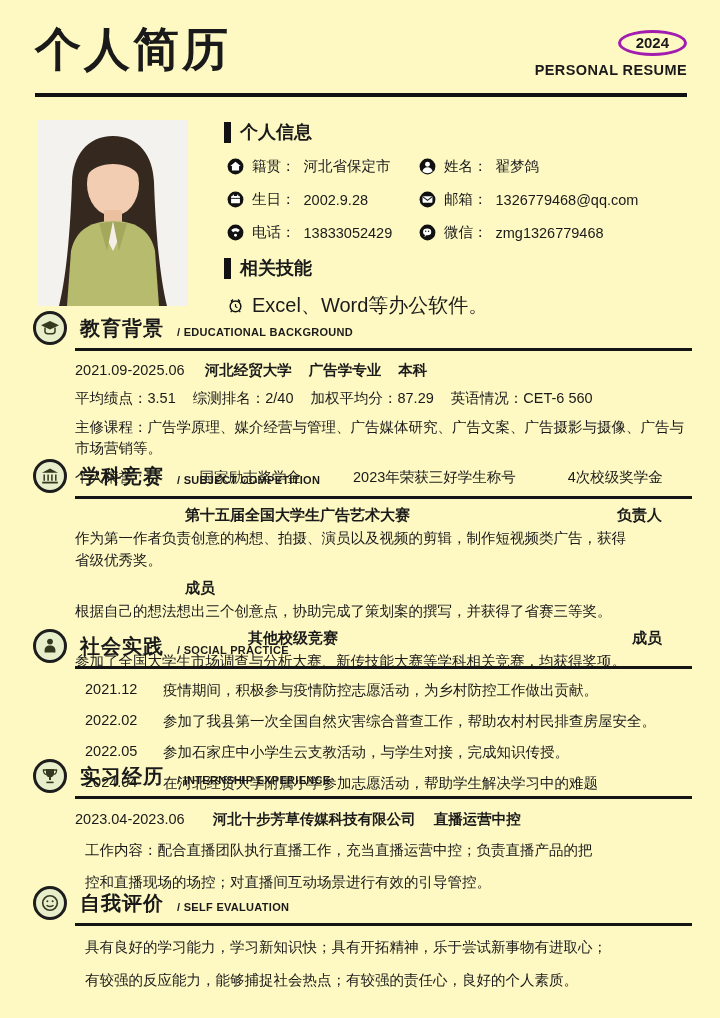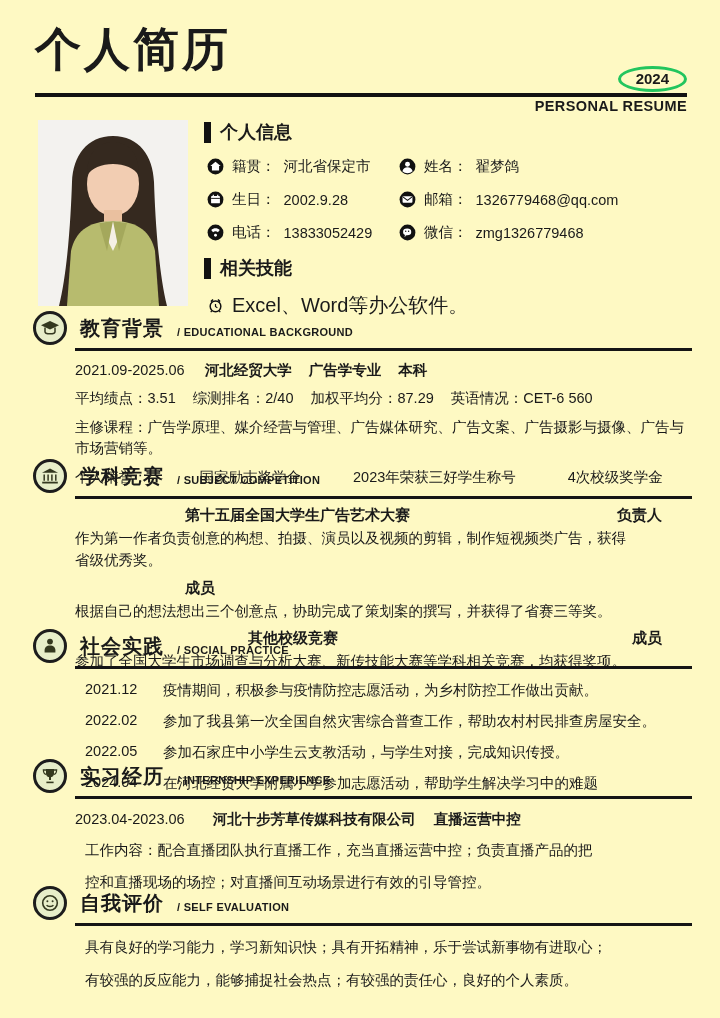--- a/index.html
+++ b/index.html
@@ -3,26 +3,26 @@
 <meta charset="utf-8">
 <style>
   html,body{margin:0;padding:0;background:#e9e9e9;}
   .page{position:relative;width:720px;height:1018px;background:#fef9c3;margin:0 auto;
         font-family:"Liberation Sans","DejaVu Sans",sans-serif;color:#1a1a1a;overflow:hidden;}
 
   
   .header{position:absolute;left:35px;right:33px;top:22px;display:flex;justify-content:space-between;align-items:flex-start;}
   .page-title{margin:0;font-size:46px;line-height:1.2;font-weight:900;letter-spacing:3px;}
   .header-right{text-align:right;padding-top:8px;}
-  .year-badge{display:inline-block;border:3px solid #22c55e;border-radius:50%;padding:1px 15px 2px;font-weight:800;font-size:15px;margin-top:36px;}
+  .year-badge{display:inline-block;border:3px solid #a21caf;border-radius:50%;padding:1px 15px 2px;font-weight:800;font-size:15px;}
   .header-subtitle{font-weight:800;font-size:14.5px;letter-spacing:.4px;margin-top:6px;}
   .header-rule{position:absolute;left:35px;right:33px;top:93px;height:4px;background:#121212;}
 
   
-  .info{position:absolute;left:38px;top:120px;right:30px;display:flex;gap:16px;}
+  .info{position:absolute;left:38px;top:120px;right:30px;display:flex;gap:36px;}
   .photo{width:150px;height:186px;flex:none;}
   .info-right{flex:1;min-width:0;}
   .block-title{display:flex;align-items:center;gap:9px;font-size:18px;font-weight:800;}
   .vbar{width:7px;height:21px;background:#121212;flex:none;}
   .info-grid{display:grid;grid-template-columns:192px 1fr;row-gap:14px;margin:13px 0 14px 3px;font-size:14.5px;}
   .info-item{display:flex;align-items:center;gap:8px;white-space:nowrap;}
   .mini-icon{width:17px;height:17px;flex:none;display:inline-flex;}
   .skill-row{display:flex;align-items:center;gap:8px;margin:12px 0 0 3px;font-size:20px;}
 
   

